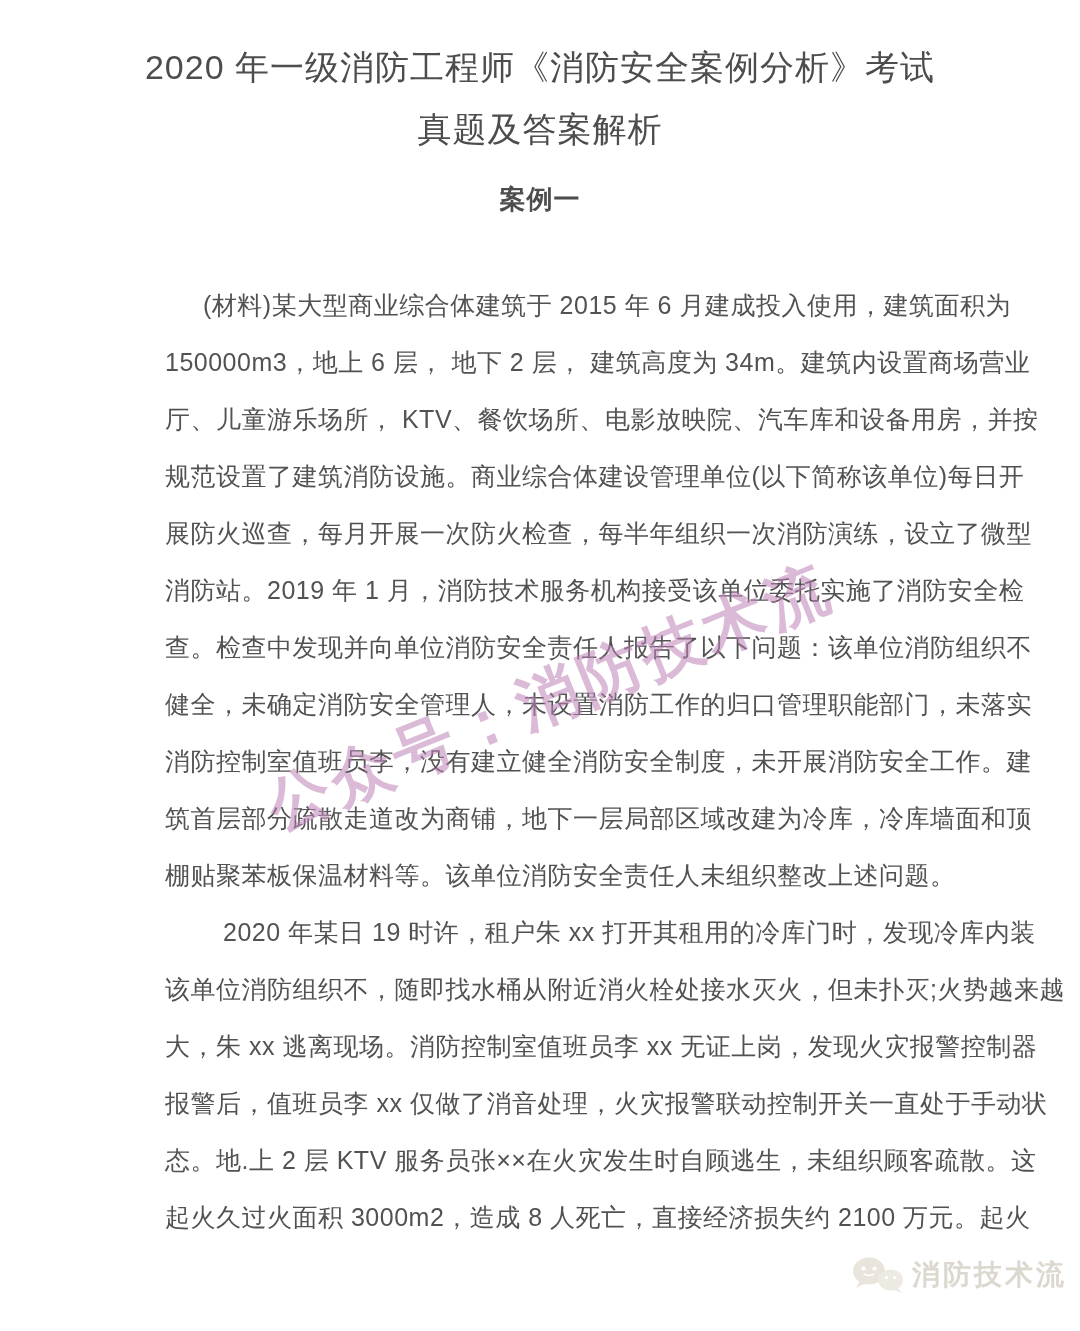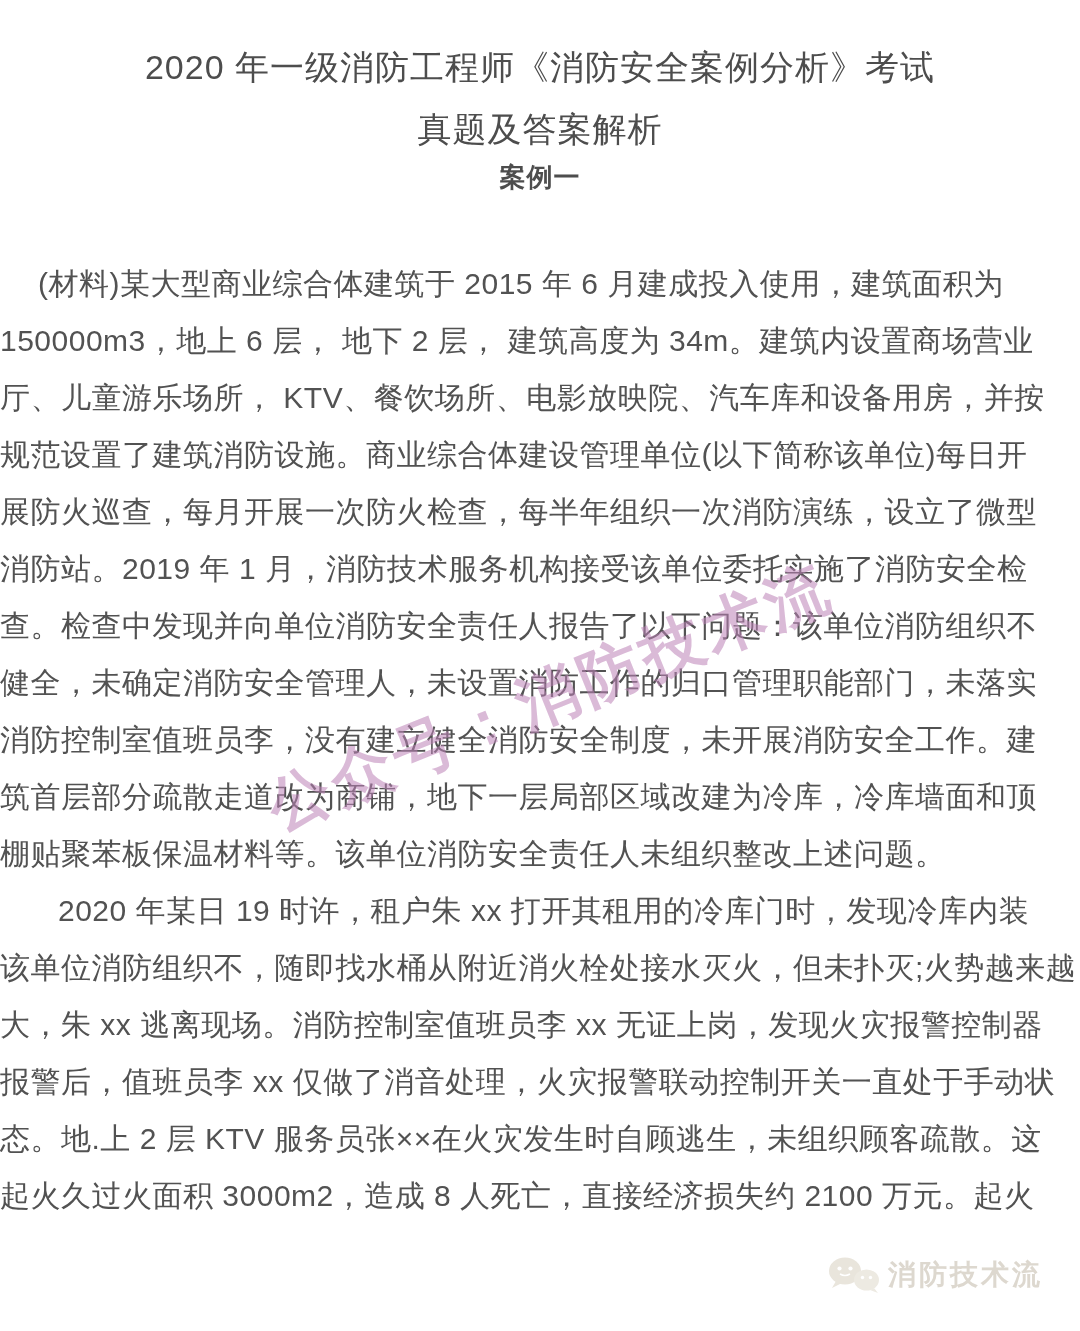--- a/index.html
+++ b/index.html
@@ -21,30 +21,32 @@
     padding-top: 36px;
     text-align: center;
     font-size: 34px;
     line-height: 62px;
     font-weight: normal;
     color: #4d4d4d;
     letter-spacing: 1px;
   }
   .title-line { display: block; }
   .case-label {
+    margin-top: 22px;
     text-align: center;
     font-size: 26px;
     font-weight: bold;
     color: #4d4d4d;
     letter-spacing: 1px;
   }
   .body {
     margin-top: 60px;
+    padding-left: 165px;
     padding-right: 140px;
-    font-size: 30px;
+    font-size: 25px;
     color: #525252;
   }
   .body .line {
     height: 57px;
     line-height: 57px;
     white-space: nowrap;
     letter-spacing: 0.5px;
   }
   .body .indent-1 { padding-left: 38px; }
   .body .indent-2 { padding-left: 58px; }
@@ -60,21 +62,21 @@
     letter-spacing: 5px;
     color: rgba(188, 130, 183, 0.55);
     transform: rotate(-22deg);
     transform-origin: 50% 50%;
     pointer-events: none;
     white-space: nowrap;
   }
 
   .footer-watermark {
     position: absolute;
-    left: 828px;
+    left: 852px;
     top: 1256px;
     display: flex;
     align-items: center;
     gap: 6px;
   }
   .footer-watermark .label {
     font-size: 28px;
     letter-spacing: 3px;
     color: #ddd8cf;
     font-weight: bold;

